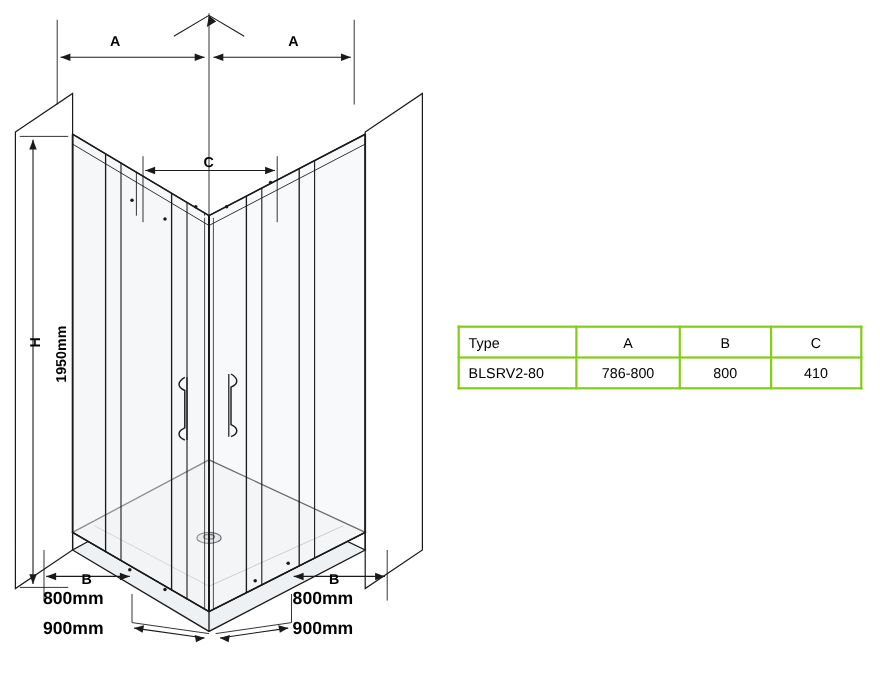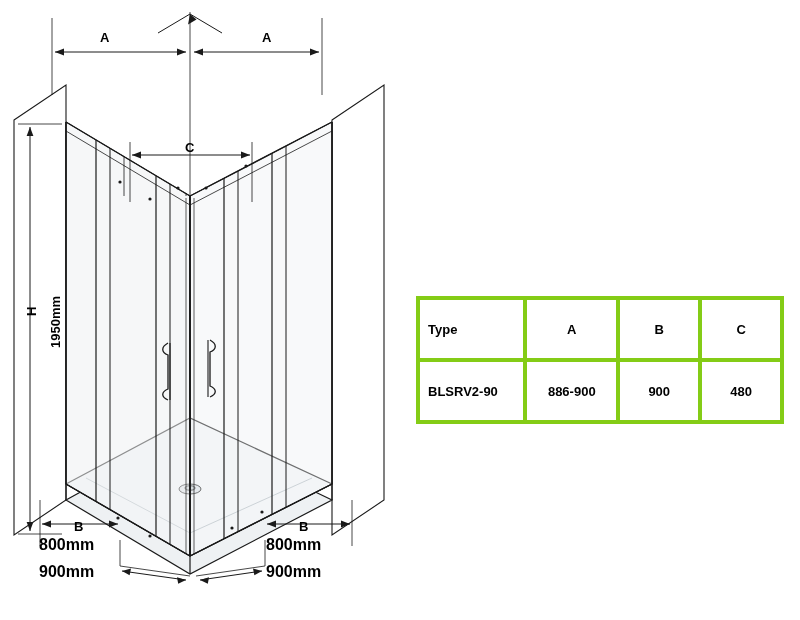--- a/index.html
+++ b/index.html
@@ -49,24 +49,24 @@
     position: absolute;
     left: 416px;
     top: 296px;
     width: 368px;
     border-collapse: collapse;
     font-size: 13px;
     color: #000000;
     background: #ffffff;
   }
   #spec-table td, #spec-table th {
-    border: 4px solid #84cc16;
+    border: 2px solid #84cc16;
     height: 26px;
-    padding: 16px 8px;
-    font-weight: bold;
+    padding: 0 8px;
+    font-weight: normal;
     text-align: center;
     vertical-align: middle;
   }
   #spec-table th.c0, #spec-table td.c0 {
     text-align: left;
     width: 104px;
   }
   #spec-table th.c1, #spec-table td.c1 { width: 98px; }
   #spec-table th.c2, #spec-table td.c2 { width: 83px; }
   #spec-table th.c3, #spec-table td.c3 { width: 83px; }
@@ -238,21 +238,21 @@
     <thead>
       <tr>
         <th class="c0">Type</th>
         <th class="c1">A</th>
         <th class="c2">B</th>
         <th class="c3">C</th>
       </tr>
     </thead>
     <tbody>
       <tr>
-        <td class="c0">BLSRV2-90</td>
-        <td class="c1">886-900</td>
-        <td class="c2">900</td>
-        <td class="c3">480</td>
+        <td class="c0">BLSRV2-80</td>
+        <td class="c1">786-800</td>
+        <td class="c2">800</td>
+        <td class="c3">410</td>
       </tr>
     </tbody>
   </table>
 
 </div>
 
 </body></html>

